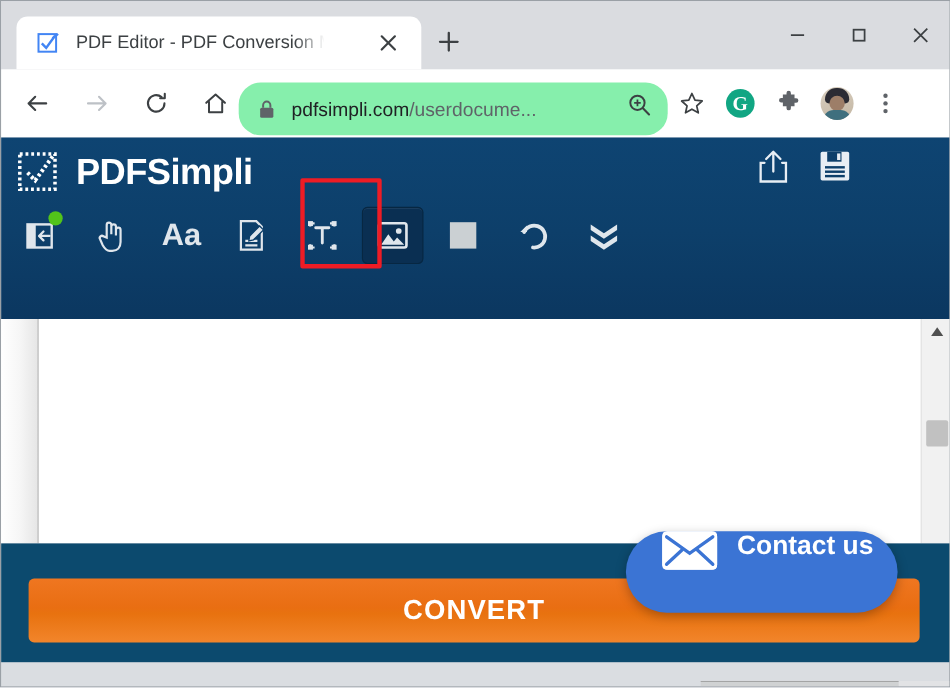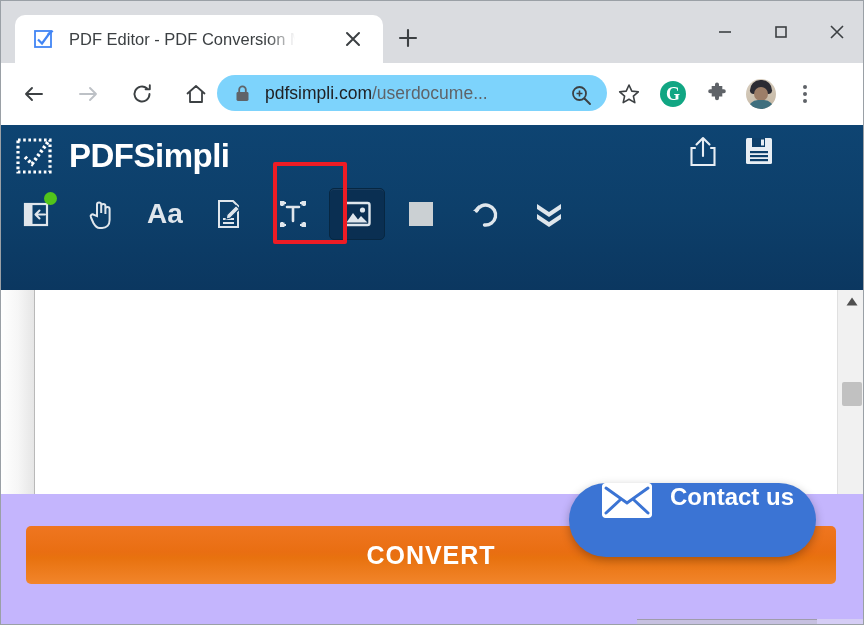--- a/index.html
+++ b/index.html
@@ -61,22 +61,22 @@
     position: absolute; left: 0; top: 62px; width: 864px; height: 62px;
     background: #fff; display: flex; align-items: center;
   }
   .navbtn {
     width: 42px; height: 42px; margin-left: 12px;
     display: flex; align-items: center; justify-content: center;
     cursor: pointer; border-radius: 50%;
   }
   .omnibox {
     position: absolute; left: 216px; top: 12px;
-    width: 390px; height: 36px;
-    background: #7dd3fc; border-radius: 20px;
+    width: 390px; height: 48px;
+    background: #86efac; border-radius: 20px;
     display: flex; align-items: center;
   }
   .lock { margin-left: 18px; flex: 0 0 16px; }
   .url {
     margin-left: 14px; font-size: 17.5px; color: #202124;
     white-space: nowrap; overflow: hidden;
   }
   .url .path { color: #5f6368; }
   .omni-zoom {
     position: absolute; right: 14px; top: 8px;
@@ -178,22 +178,22 @@
     position: absolute; left: 4px; top: 92px; width: 20px; height: 24px;
     background: #c1c1c1; border-radius: 2px; cursor: pointer;
   }
   .docarea-gap {
     position: absolute; left: 800px; top: 0; width: 36px; height: 204px;
     background: #fff;
   }
 
   
   .bottombar {
-    position: absolute; left: 0; top: 493px; width: 864px; height: 132px;
-    background: #c4b5fd;
+    position: absolute; left: 0; top: 493px; width: 864px; height: 108px;
+    background: #0c4a6e;
   }
   .convert {
     position: absolute; left: 25px; top: 32px;
     width: 810px; height: 58px;
     border: none; border-radius: 5px;
     background: linear-gradient(180deg,#ef7620 0%,#e96e12 45%,#e8720f 55%,#f2852b 100%);
     color: #fff; font-size: 25px; font-weight: bold;
     letter-spacing: 1px; cursor: pointer;
     font-family: "Liberation Sans", sans-serif;
   }

